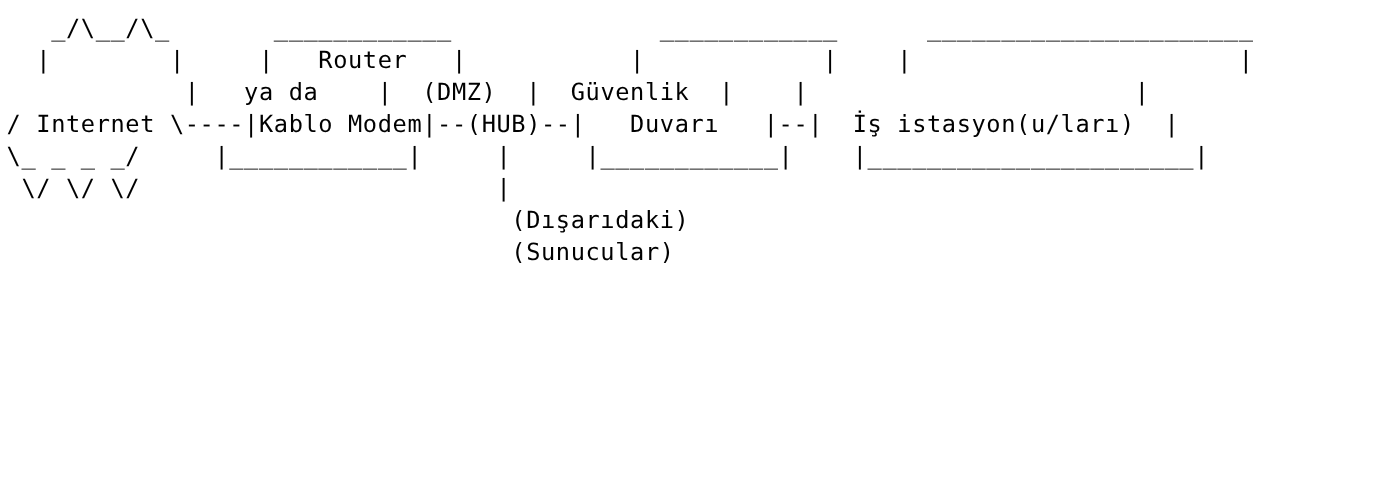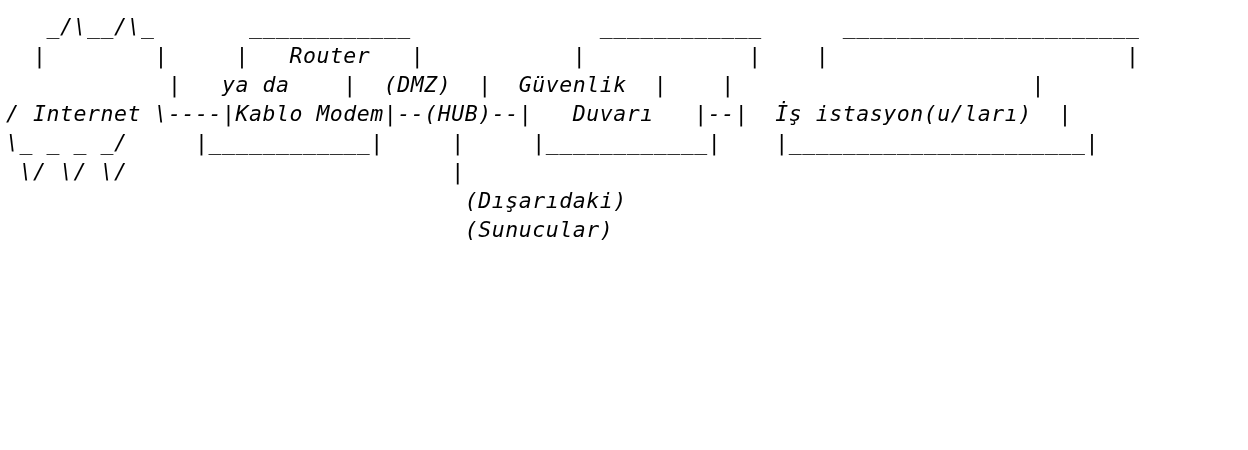--- a/index.html
+++ b/index.html
@@ -42,21 +42,21 @@
     overflow: hidden;
     clip: rect(0 0 0 0);
     white-space: nowrap;
   }
 </style>
 </head>
 <body style="background: rgb(255, 255, 255);">
 
 <div id="diagram-canvas">
 
-  <pre id="ascii-art" style="color: rgb(0, 0, 0); font-style: italic;"><span><span>   _/\__/\_</span>      <span> ____________ </span>            <span> ____________ </span>    <span> ______________________ </span></span>
+  <pre id="ascii-art" style="color: rgb(0, 0, 0);"><span><span>   _/\__/\_</span>      <span> ____________ </span>            <span> ____________ </span>    <span> ______________________ </span></span>
 <span><span>  |        |</span>     <span>|   Router   |</span>           <span>|            |</span>    <span>|                      |</span></span>
 <span>            <span>|   ya da    |</span>  <span>(DMZ)</span>  <span>|  Güvenlik  |</span>    <span>|                      |</span></span>
 <span><span>/ Internet \</span><span>----</span><span>|Kablo Modem|</span><span>--</span><span>(HUB)</span><span>--</span><span>|   Duvarı   |</span><span>--</span><span>|  İş istasyon(u/ları)  |</span></span>
 <span><span>\_ _ _ _/</span>     <span>|____________|</span>     <span>|</span>     <span>|____________|</span>    <span>|______________________|</span></span>
 <span><span> \/ \/ \/</span>                        <span>|</span></span>
 <span>                                  <span>(Dışarıdaki)</span></span>
 <span>                                  <span>(Sunucular)</span></span></pre>
 
   <div class="srt">     _/\__/\_      ______________                    ______________       ________________________
     |      |     |              |                   |              |     |                        |

